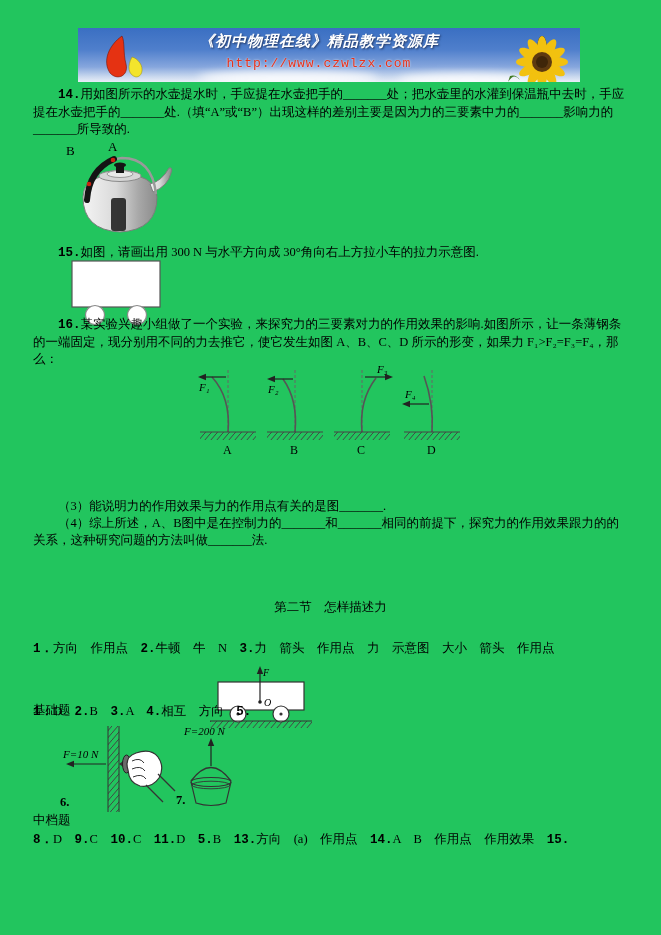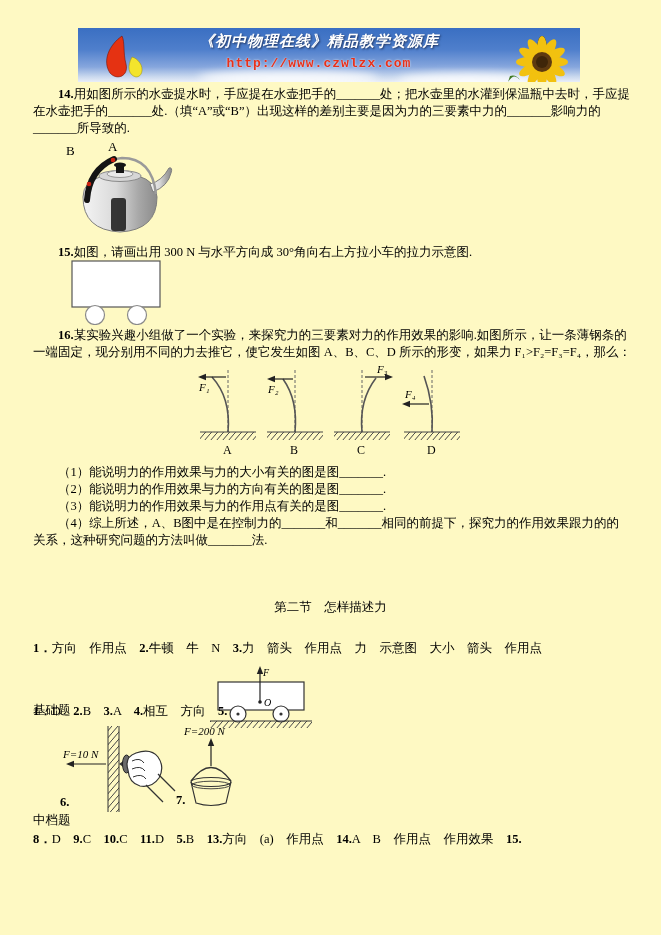--- a/index.html
+++ b/index.html
@@ -1,30 +1,30 @@
 <!DOCTYPE html>
 <html><head>
 <meta charset="utf-8">
 <style>
   html,body{margin:0;padding:0;background:#fff;}
-  .page{position:relative;width:661px;height:935px;background:#fef9c3;overflow:hidden;
+  .page{position:relative;width:661px;height:935px;background:#22c55e;overflow:hidden;
         font-family:"Liberation Serif","DejaVu Serif",serif;font-size:12.5px;line-height:17px;color:#000;}
   .abs{position:absolute;}
   p{margin:0;}
   .para{text-indent:2em;}
   .txtblock{left:33px;width:598px;}
-  b{font-weight:bold;}
+  b{font-weight:bold;font-family:Liberation Mono, monospace;}
 
   
   .banner{left:78px;top:28px;width:502px;height:54px;overflow:hidden;
           background:linear-gradient(180deg,#3a6fc2 0%,#4f7fcc 40%,#86a6dd 72%,#c9d8ee 90%,#e9eef8 100%);}
   .cloud{position:absolute;background:#fff;border-radius:50%;filter:blur(4px);opacity:.8;}
   .banner-title{position:absolute;left:40px;right:60px;top:5px;text-align:center;color:#fff;font-weight:bold;
           font-style:italic;font-size:15px;letter-spacing:1px;text-shadow:1px 1px 2px rgba(20,30,60,.75);white-space:nowrap;}
-  .banner-url{position:absolute;left:40px;right:60px;top:27px;text-align:center;color:#e8301a;font-weight:bold;
+  .banner-url{position:absolute;left:40px;right:60px;top:27px;text-align:center;color:#e8301a;font-weight:normal;
           font-size:13px;letter-spacing:1px;font-family:"Liberation Mono","DejaVu Sans Mono",monospace;
           text-shadow:0 0 2px rgba(255,255,255,.9);white-space:nowrap;}
   .figlabel{font-weight:bold;}
   .center-title{left:0;width:661px;text-align:center;}
   svg text{font-family:"Liberation Serif","DejaVu Serif",serif;}
 </style>
 </head>
 <body>
 
 <div class="page">
@@ -93,21 +93,21 @@
   </svg>
 
   <p class="abs para txtblock" style="top:244px;"><b>15.</b><span>如图，请画出用 300 N 与水平方向成 30°角向右上方拉小车的拉力示意图.</span></p>
 
   <svg class="abs" style="left:62px;top:259px;" width="106" height="66" viewBox="0 0 106 66">
     <rect x="10" y="2" width="88" height="46" fill="#fff" stroke="#555" stroke-width="1.2"></rect>
     <circle cx="33" cy="56" r="9.5" fill="#fff" stroke="#8a8a8a" stroke-width="1.2"></circle>
     <circle cx="75" cy="56" r="9.5" fill="#fff" stroke="#8a8a8a" stroke-width="1.2"></circle>
   </svg>
 
-  <p class="abs para txtblock" style="top:327px;"><b>16.</b><span>某实验兴趣小组做了一个实验，来探究力的三要素对力的作用效果的影响.如图所示，让一条薄钢条的一端固定，现分别用不同的力去推它，使它发生如图 A、B、C、D 所示的形变，如果力 F₁&gt;F₂=F₃=F₄，那么：</span></p>
+  <p class="abs para txtblock" style="top:316px;"><b>16.</b><span>某实验兴趣小组做了一个实验，来探究力的三要素对力的作用效果的影响.如图所示，让一条薄钢条的一端固定，现分别用不同的力去推它，使它发生如图 A、B、C、D 所示的形变，如果力 F₁&gt;F₂=F₃=F₄，那么：</span></p>
 
   <svg class="abs" style="left:192px;top:364px;" width="278" height="94" viewBox="0 0 278 94">
 
     <g>
       <line x1="36" y1="6" x2="36" y2="68" stroke="#666" stroke-width="1" stroke-dasharray="3,2"></line>
       <path d="M36,68 Q39,34 20,13" fill="none" stroke="#555" stroke-width="1.6"></path>
       <line x1="34" y1="13" x2="12" y2="13" stroke="#222" stroke-width="1.2"></line>
       <polygon points="6,13 14,9.8 14,16.2" fill="#222"></polygon>
       <text x="7" y="27" font-size="11" font-style="italic">F₁</text>
       <rect x="8" y="68" width="56" height="8" fill="url(#hatch)"></rect>
@@ -142,22 +142,20 @@
       <path d="M240,68 Q242,40 232,12" fill="none" stroke="#555" stroke-width="1.6"></path>
       <line x1="237" y1="40" x2="216" y2="40" stroke="#222" stroke-width="1.2"></line>
       <polygon points="210,40 218,36.8 218,43.2" fill="#222"></polygon>
       <text x="213" y="34" font-size="11" font-style="italic">F₄</text>
       <rect x="212" y="68" width="56" height="8" fill="url(#hatch)"></rect>
       <line x1="212" y1="68" x2="268" y2="68" stroke="#444" stroke-width="1"></line>
       <text x="235" y="90" font-size="12">D</text>
     </g>
   </svg>
 
-  <p class="abs para txtblock" style="top:464px;">（1）能说明力的作用效果与力的大小有关的图是图_______.</p>
-  <p class="abs para txtblock" style="top:481px;">（2）能说明力的作用效果与力的方向有关的图是图_______.</p>
   <p class="abs para txtblock" style="top:498px;">（3）能说明力的作用效果与力的作用点有关的是图_______.</p>
   <p class="abs para txtblock" style="top:515px;">（4）综上所述，A、B图中是在控制力的_______和_______相同的前提下，探究力的作用效果跟力的的关系，这种研究问题的方法叫做_______法.</p>
 
   <p class="abs center-title" style="top:599px;">第二节　怎样描述力</p>
   <p class="abs txtblock" style="top:640px;"><b>1．</b><span>方向　作用点　</span><b>2.</b><span>牛顿　牛　N　</span><b>3.</b><span>力　箭头　作用点　力　示意图　大小　箭头　作用点</span></p>
   <p class="abs txtblock" style="top:658px;margin-top:44px;">基础题</p>
 
   <svg class="abs" style="left:210px;top:666px;" width="102" height="62" viewBox="0 0 102 62">
     <rect x="8" y="16" width="86" height="28" fill="#fff" stroke="#333" stroke-width="1.2"></rect>
     <circle cx="28" cy="48" r="8" fill="#fff" stroke="#333" stroke-width="1.2"></circle>

